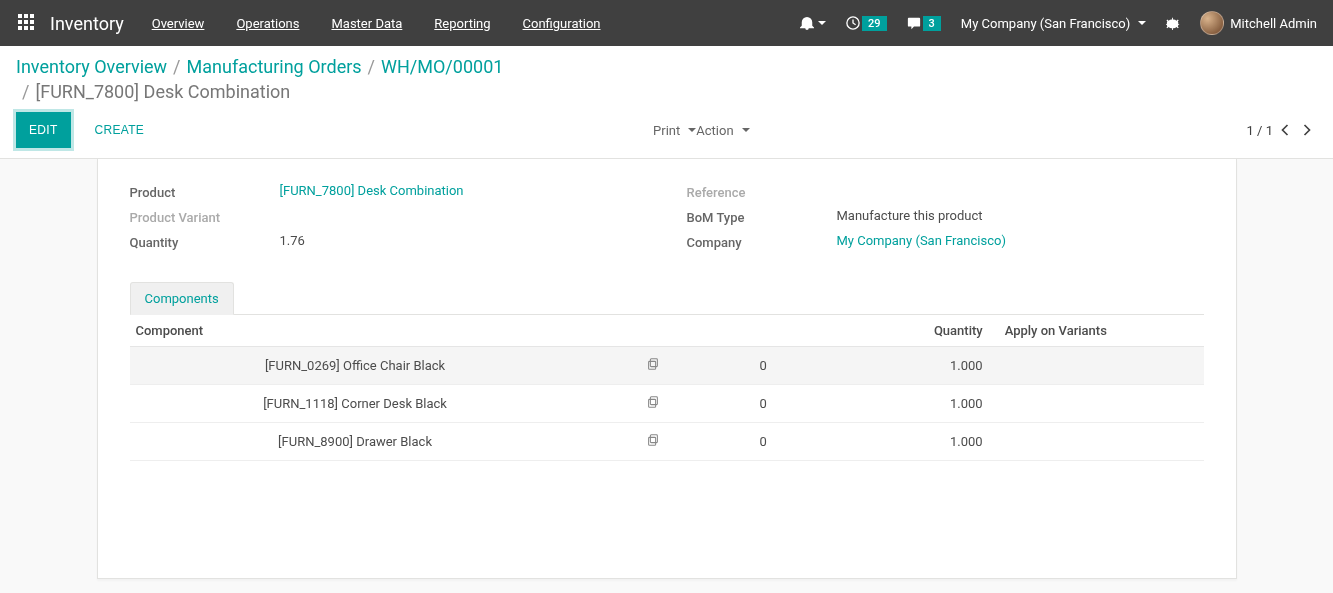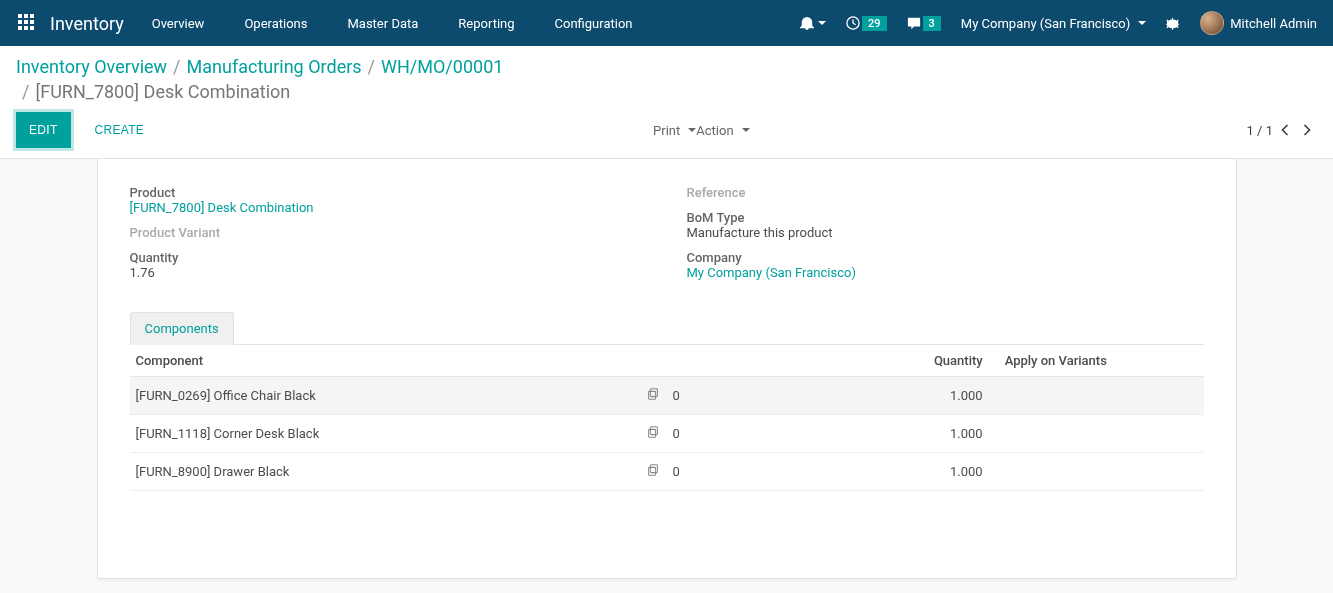--- a/index.html
+++ b/index.html
@@ -1,22 +1,22 @@
 <!DOCTYPE html>
 <html><head>
 <meta charset="utf-8">
 <style>
 * { box-sizing: border-box; margin: 0; padding: 0; }
 body { font-family: -apple-system, BlinkMacSystemFont, "Segoe UI", Roboto, "Helvetica Neue", Arial, sans-serif; font-size: 13px; color: #4c4c4c; background: #f9f9f9; }
 
-.topbar { background: #0c4a6e; height: 46px; display: flex; align-items: center; color: #fff; padding: 0 8px; }
+.topbar { background: #404040; height: 46px; display: flex; align-items: center; color: #fff; padding: 0 8px; }
 .topbar .apps-icon { padding: 8px 10px; cursor: pointer; }
 .topbar .apps-icon svg { width: 16px; height: 16px; fill: #fff; }
 .topbar .brand { font-size: 18px; font-weight: 400; color: #fff; padding: 0 16px 0 6px; }
-.topbar .menu { display: flex; gap: 16px; }
+.topbar .menu { display: flex; gap: 8px; text-decoration: underline; }
 .topbar .menu a { color: #fff; text-decoration: none; padding: 14px 12px; font-size: 13px; cursor: pointer; }
 .topbar .spacer { flex: 1; }
 .topbar .systray { display: flex; align-items: center; gap: 4px; }
 .systray-item { display: flex; align-items: center; padding: 6px 8px; cursor: pointer; color: #fff; position: relative; }
 .systray-item svg { width: 14px; height: 14px; fill: #fff; }
 .badge { background: #00a09d; color: #fff; border-radius: 0; font-size: 11px; padding: 1px 6px; margin-left: 2px; font-weight: 500; }
 .company-name { font-size: 13px; color: #fff; display:flex; align-items:center; gap:4px;}
 .avatar { width: 24px; height: 24px; border-radius: 50%; background: radial-gradient(circle at 30% 30%, #d9b38c, #6b4226); margin-right: 6px; border:1px solid rgba(255,255,255,0.3); display:inline-block;}
 .username { font-size: 13px; color: #fff; }
 .caret-down { width: 0; height: 0; border-left: 4px solid transparent; border-right: 4px solid transparent; border-top: 4px solid currentColor; display:inline-block; margin-left:4px; vertical-align:middle;}
@@ -32,33 +32,33 @@
 .btn-secondary { background: transparent; color: #00a09d; border:none;}
 .cp-center { flex: 1; display: flex; justify-content: center; }
 .cp-dropdown { color: #666; cursor: pointer; font-size: 13px; display:flex; align-items:center; gap:4px;}
 .cp-right { display: flex; align-items: center; gap: 2px; color: #404040; }
 .pager-arrow { width: 20px; height: 20px; cursor: pointer; fill: #ccc; }
 
 .form-sheet-bg { padding: 0 0 24px 0; background: #f9f9f9; }
 .form-sheet { background: #fff; max-width: 1140px; margin: 0 auto; border: 1px solid #e2e2e0; border-top: none; padding: 24px 32px; min-height: 420px; box-shadow: 0 2px 2px rgba(0,0,0,0.03);}
 .form-columns { display: flex; gap: 40px; margin-bottom: 24px; }
 .form-col { flex: 1; }
-.form-field { display: flex; margin-bottom: 8px; align-items: flex-start; flex-direction: column; }
+.form-field { display: flex; margin-bottom: 8px; align-items: flex-start; }
 .form-label { width: 150px; color: #666; font-weight: 500; font-size: 13px; padding-top: 2px;}
 .form-value { flex: 1; font-size: 13px; color: #4c4c4c; }
 .form-value.link { color: #00a09d; cursor: pointer; }
 .muted { color: #aaa; }
 
 .tabs { display: flex; border-bottom: 1px solid #e2e2e0; margin-bottom: 0; }
 .tab { padding: 8px 14px; cursor: pointer; color: #00a09d; font-size: 13px; border: 1px solid transparent; border-bottom: none; margin-bottom: -1px; }
 .tab.active { background: #f0f0f0; border: 1px solid #e2e2e0; border-bottom: 1px solid #f0f0f0; color: #00a09d; border-radius: 3px 3px 0 0;}
 .table { width: 100%; border-collapse: collapse; }
 .table th { text-align: left; font-weight: 500; color: #4c4c4c; padding: 8px 6px; border-bottom: 1px solid #e5e5e5; font-size: 13px; background: #fff;}
 .table th.num { text-align: right; }
-.table td { padding: 10px 6px; border-bottom: 1px solid #eee; font-size: 13px; vertical-align: middle;}
+.table td { padding: 10px 6px; border-bottom: 1px solid #eee; font-size: 13px; vertical-align: middle; text-align: center;}
 .table td.num { text-align: right; }
 .table tbody tr.highlighted { background: #f5f5f5; }
 .copy-icon { display: inline-block; cursor: pointer; color: #888;}
 .copy-icon svg { width: 14px; height: 14px; fill: none; stroke: #888; stroke-width: 1.2;}
 </style>
 </head>
 <body>
 
 <div class="topbar">
   <div class="apps-icon">

